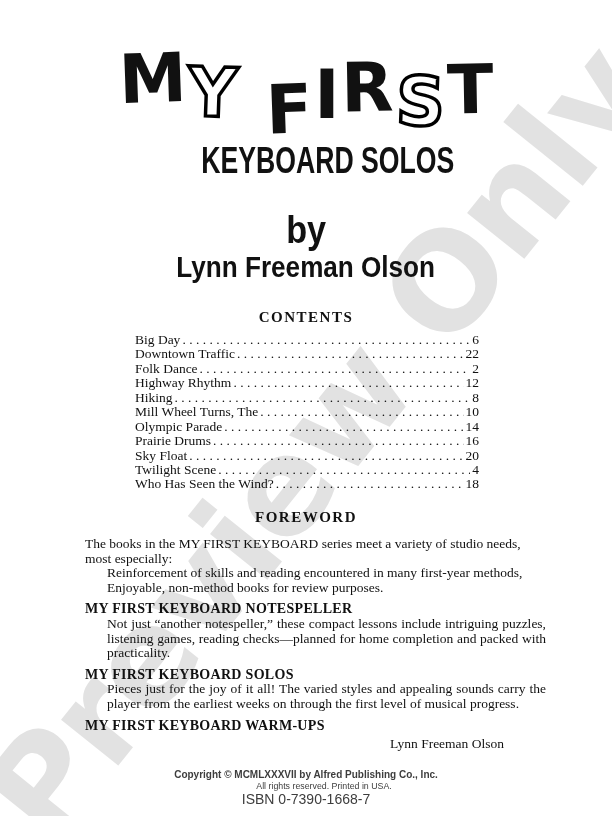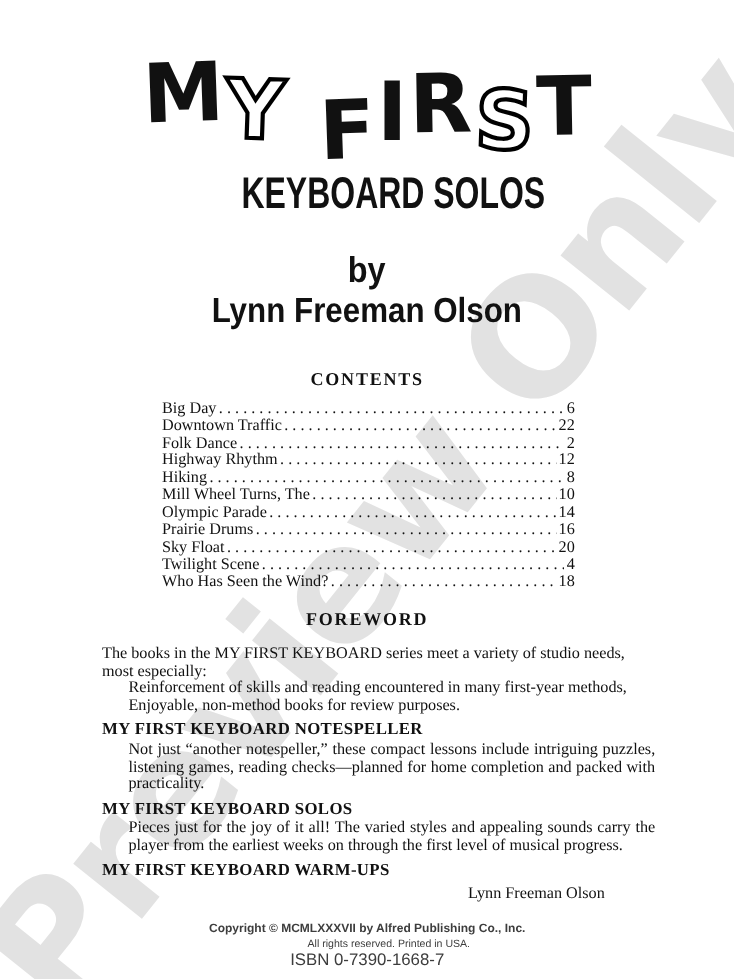--- a/index.html
+++ b/index.html
@@ -36,21 +36,21 @@
   .lt.l6{transform:translateY(11px) rotate(-1deg);}
   
   .subtitle{position:absolute;top:142px;left:0;right:0;text-align:center;padding-left:43px;}
   .subtitle span{
     display:inline-block;font-family:"Liberation Sans",sans-serif;
     font-weight:bold;font-size:37px;line-height:1;transform:scaleX(.72);
     transform-origin:center;white-space:nowrap;
   }
   .byline{position:absolute;top:211px;left:0;right:0;text-align:center;
     font-family:"Liberation Sans",sans-serif;font-weight:bold;}
-  .byline .by{font-size:30px;line-height:1;}
+  .byline .by{font-size:38px;line-height:1;}
   .byline .author{font-size:29px;line-height:1;margin-top:4px;}
   .byline .sq{display:inline-block;transform:scaleX(.9);transform-origin:center;white-space:nowrap;}
   
   .contents-heading,.foreword-heading{
     position:absolute;left:0;right:0;text-align:center;
     font-weight:bold;font-size:15px;letter-spacing:1.5px;line-height:1;
   }
   .contents-heading{top:310px;}
   .foreword-heading{top:510px;}
   .toc{position:absolute;top:333px;left:135px;width:344px;font-size:13.5px;}

